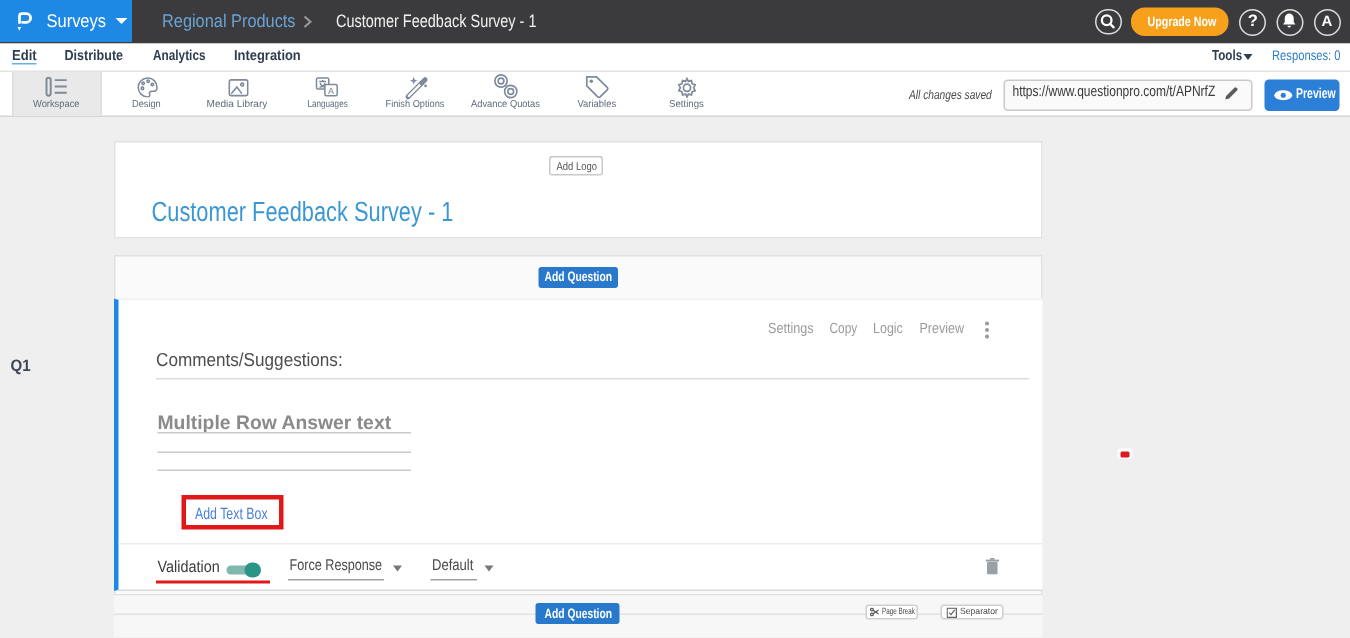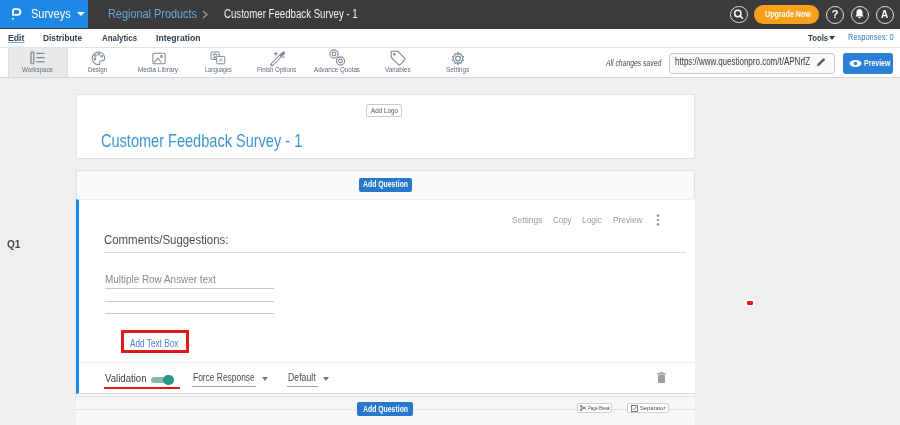--- a/index.html
+++ b/index.html
@@ -149,21 +149,21 @@
   <span class="t" style="left:553px;top:214.7px;font-size:9.8px;transform:scaleX(0.81);color:#9b9b9b;">Copy</span>
   <span class="t" style="left:582.2px;top:214.7px;font-size:9.8px;transform:scaleX(0.85);color:#9b9b9b;">Logic</span>
   <span class="t" style="left:612.5px;top:214.7px;font-size:9.8px;transform:scaleX(0.85);color:#9b9b9b;">Preview</span>
   <svg class="abs" style="left:656.2px;top:214px" width="4" height="13" viewBox="0 0 4 13">
     <circle cx="2" cy="1.6" r="1.35" fill="#999"></circle>
     <circle cx="2" cy="6" r="1.35" fill="#999"></circle>
     <circle cx="2" cy="10.4" r="1.35" fill="#999"></circle>
   </svg>
   <span class="t" style="left:103.75px;top:234.1px;font-size:12.5px;transform:scaleX(0.914);color:#4d4d4d;">Comments/Suggestions:</span>
   <div class="abs" style="left:103.75px;top:251.5px;width:582.7px;height:1px;background:#dddddd;"></div>
-  <span class="t" style="left:105.3px;top:274.9px;font-size:10px;transform:scaleX(0.992);color:#8a8a8a;">Multiple Row Answer text</span>
+  <span class="t" style="left:105.3px;top:274.9px;font-size:13px;transform:scaleX(0.992);color:#8a8a8a;font-weight:bold;">Multiple Row Answer text</span>
   <div class="abs" style="left:104.5px;top:288.4px;width:169px;height:1px;background:#c9c9c9;"></div>
   <div class="abs" style="left:104.5px;top:301.2px;width:169px;height:1px;background:#c9c9c9;"></div>
   <div class="abs" style="left:104.5px;top:313.4px;width:169px;height:1px;background:#c9c9c9;"></div>
   <div class="abs" style="left:121px;top:329.6px;width:68px;height:23px;border:3px solid #e01818;background:#fff;"></div>
   <span class="t" style="left:130.1px;top:338.1px;font-size:10.8px;transform:scaleX(0.763);color:#4a7fd8;">Add Text Box</span>
   <div class="abs" style="left:79px;top:362.4px;width:616px;height:1px;background:#ececec;"></div>
   <span class="t" style="left:105.4px;top:373.2px;font-size:10.8px;transform:scaleX(0.89);color:#3a3a3a;">Validation</span>
   <div class="abs" style="left:151px;top:377px;width:21.5px;height:6px;border-radius:3px;background:#82b7b0;"></div>
   <div class="abs" style="left:163.3px;top:374.8px;width:10.4px;height:10.4px;border-radius:50%;background:#2b9488;"></div>
   <div class="abs" style="left:104px;top:387.3px;width:75.8px;height:2.2px;background:#e01818;"></div>

